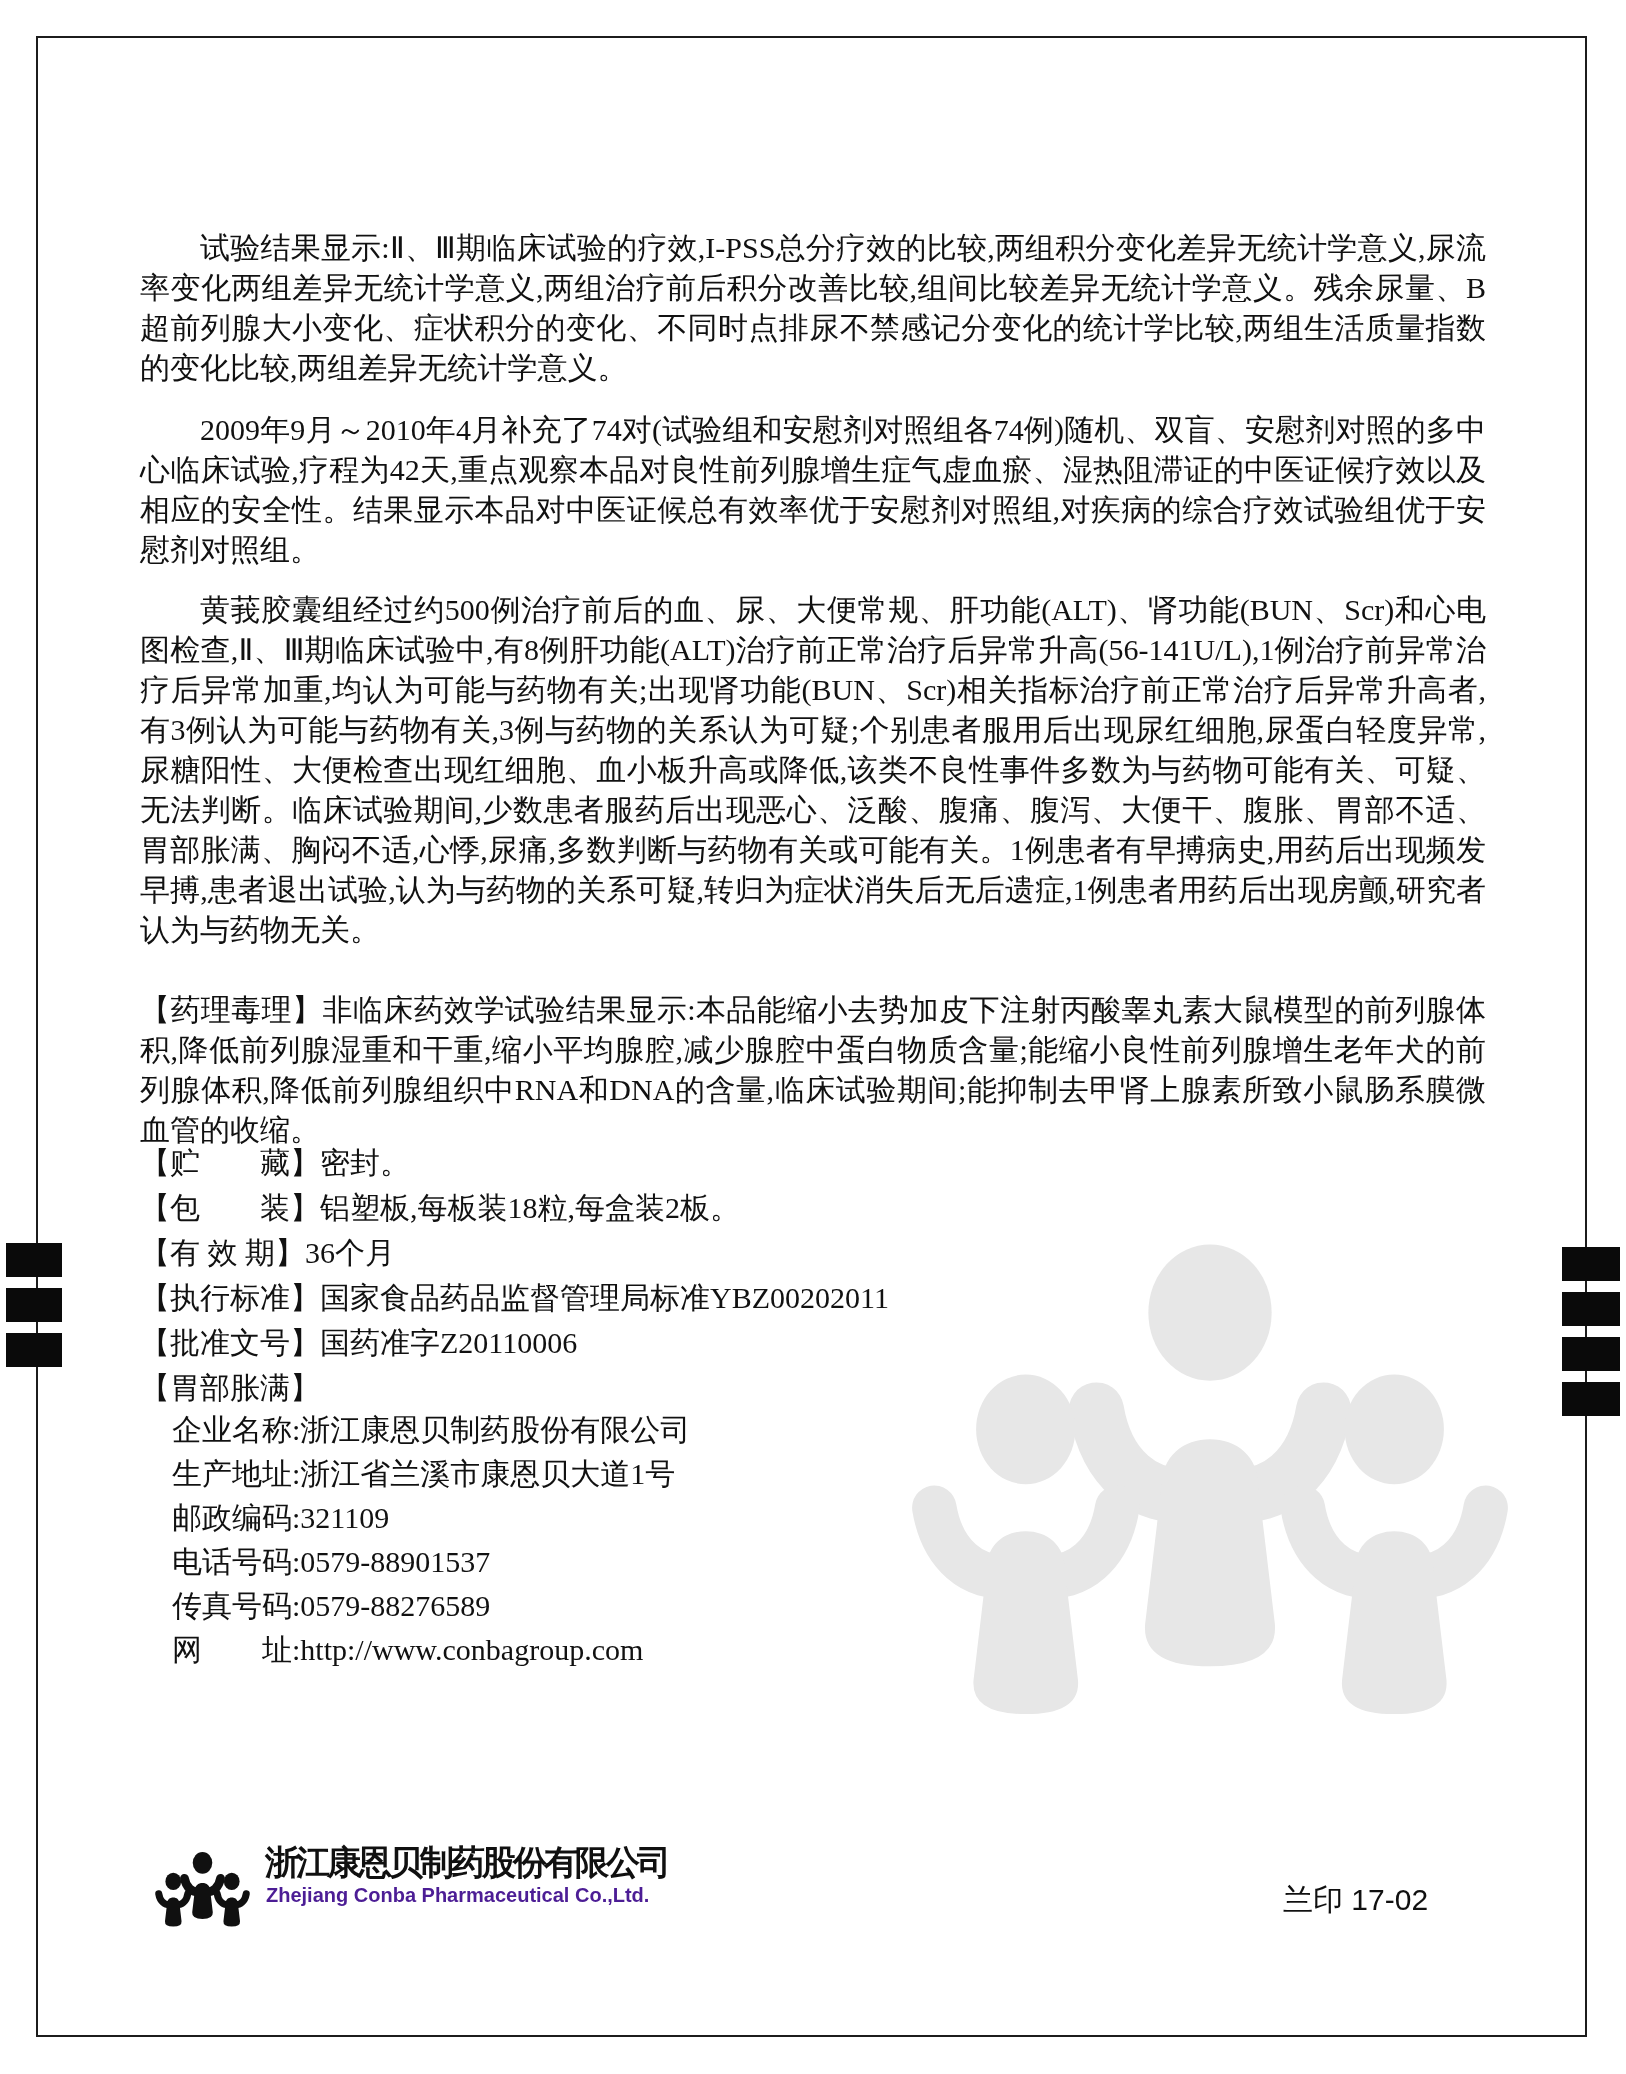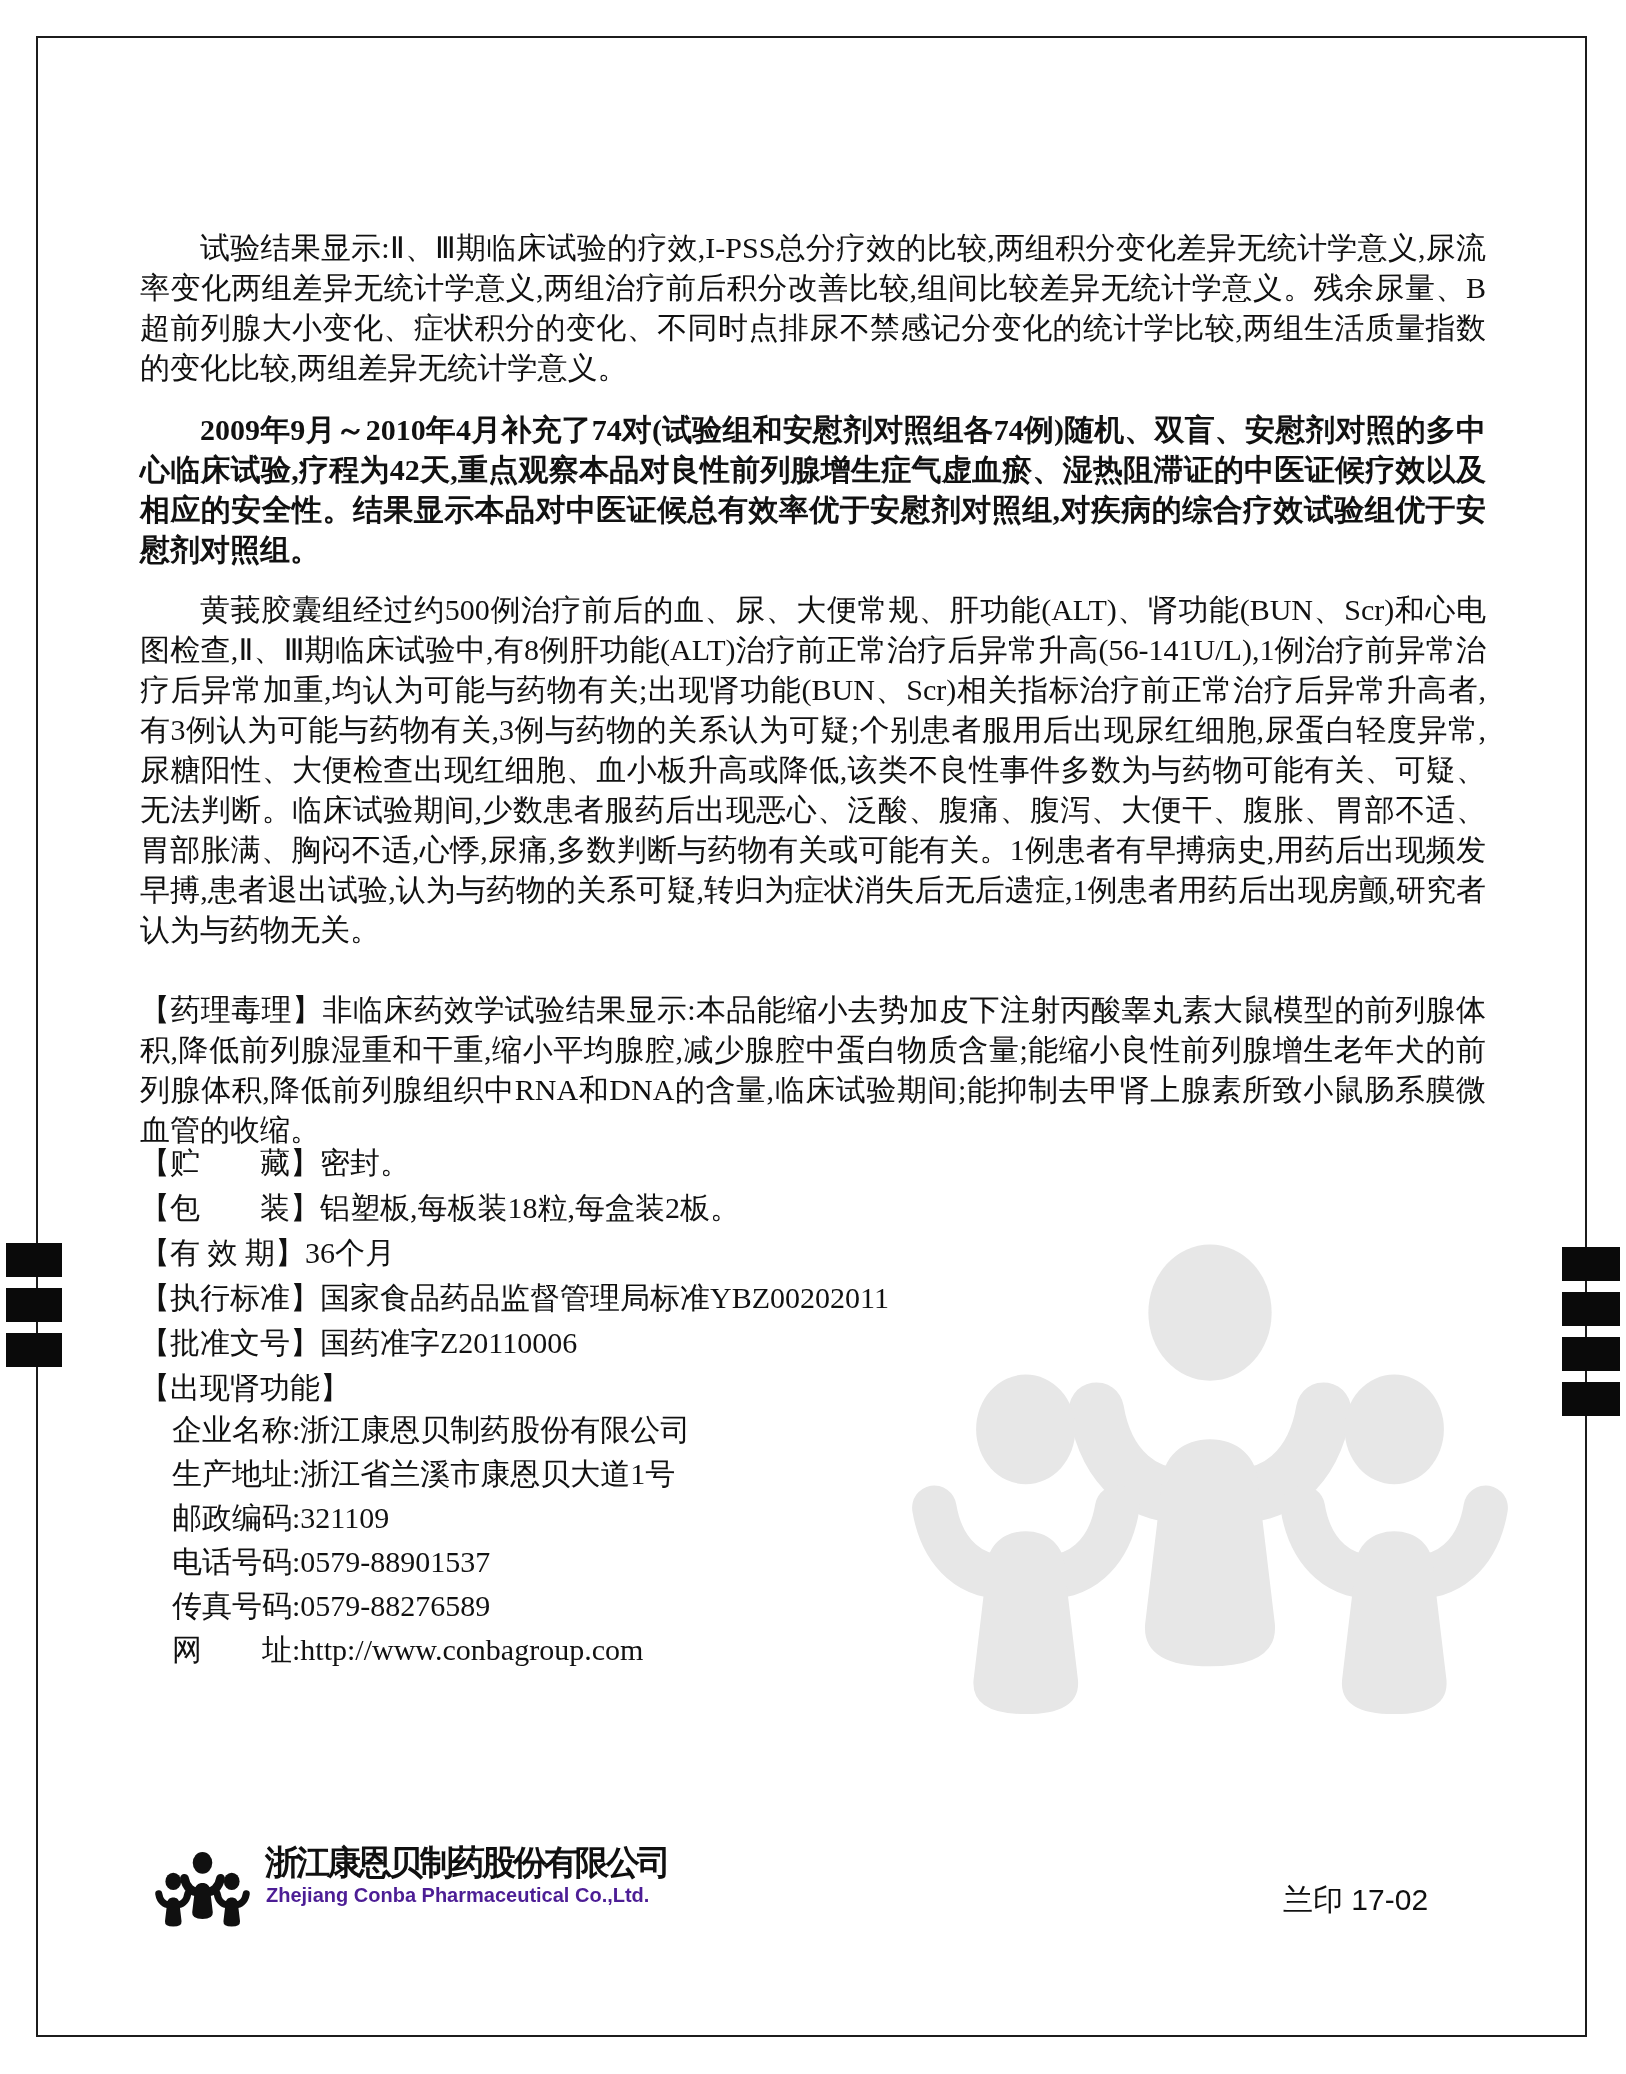--- a/index.html
+++ b/index.html
@@ -18,21 +18,21 @@
     border:2px solid #1c1c1c;
     box-sizing:border-box;
   }
   .para{
     position:absolute;left:140px;width:1346px;
     font-size:30px;line-height:40px;
     text-align:justify;text-indent:2em;
     margin:0;white-space:pre-wrap;
   }
   #para-1{top:228px;}
-  #para-2{top:410px;font-weight:bold;}
+  #para-2{top:410px;}
   #para-3{top:590px;}
   .pharm{
     position:absolute;left:140px;width:1346px;top:990px;
     font-size:30px;line-height:40px;text-align:justify;margin:0;
   }
   .fields{position:absolute;left:140px;top:1140px;width:1346px;}
   .field-row{font-size:30px;line-height:45px;height:45px;white-space:nowrap;}
   .field-label{display:inline-block;}
   .field-value{display:inline-block;}
   .company{position:absolute;left:172px;top:1408px;width:1100px;}
@@ -114,21 +114,21 @@
     <div class="field-row">
       <span class="field-label">【有 效 期】</span><span class="field-value">36个月</span>
     </div>
     <div class="field-row">
       <span class="field-label">【执行标准】</span><span class="field-value">国家食品药品监督管理局标准YBZ00202011</span>
     </div>
     <div class="field-row">
       <span class="field-label">【批准文号】</span><span class="field-value">国药准字Z20110006</span>
     </div>
     <div class="field-row">
-      <span class="field-label">【出现肾功能】</span><span class="field-value"></span>
+      <span class="field-label">【胃部胀满】</span><span class="field-value"></span>
     </div>
   </div>
 
   <div class="company">
     <div class="company-line">企业名称:浙江康恩贝制药股份有限公司</div>
     <div class="company-line">生产地址:浙江省兰溪市康恩贝大道1号</div>
     <div class="company-line">邮政编码:321109</div>
     <div class="company-line">电话号码:0579-88901537</div>
     <div class="company-line">传真号码:0579-88276589</div>
     <div class="company-line">网　　址:http://www.conbagroup.com</div>

